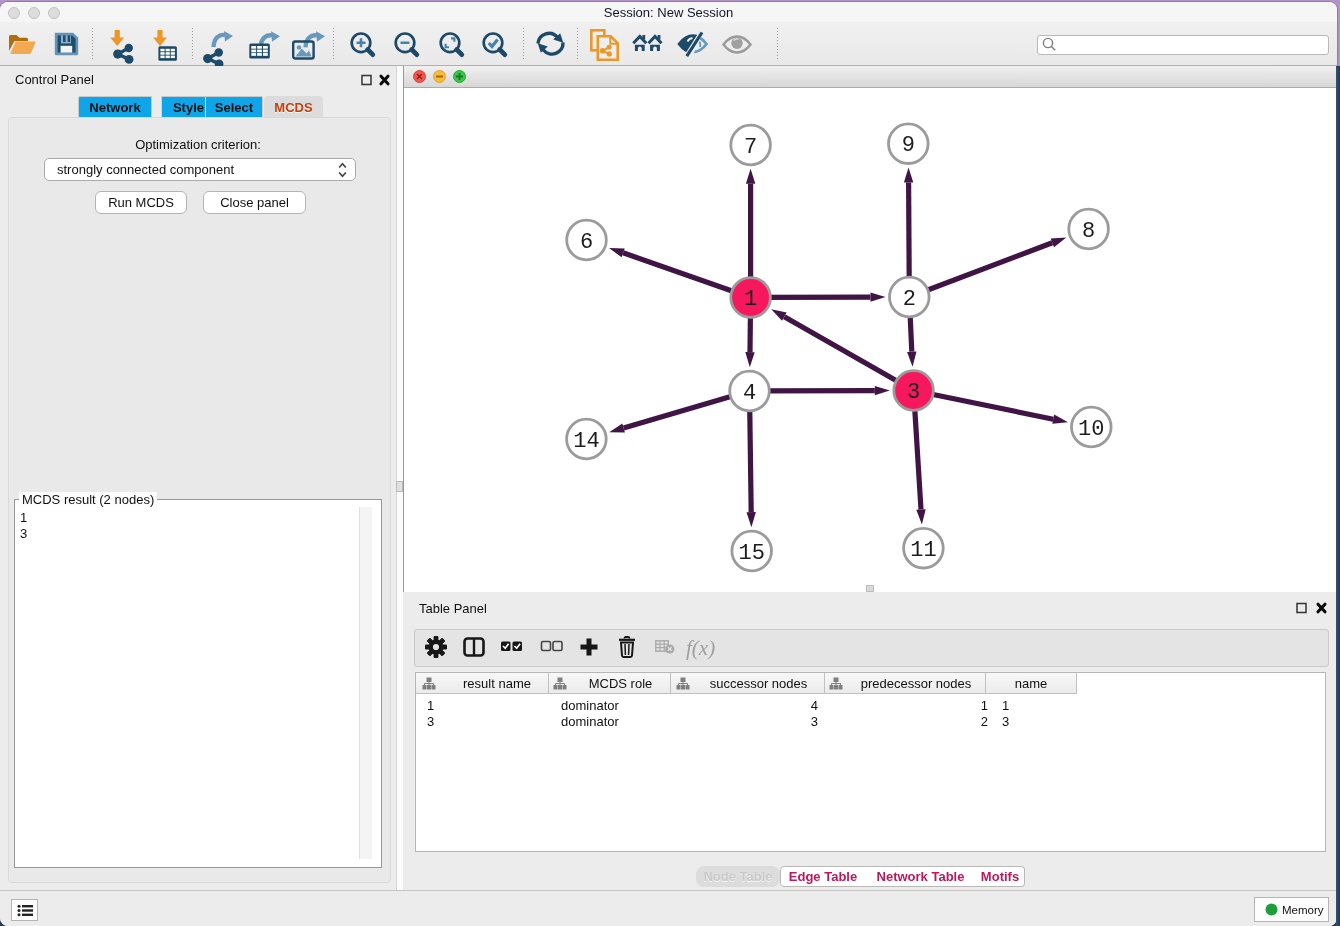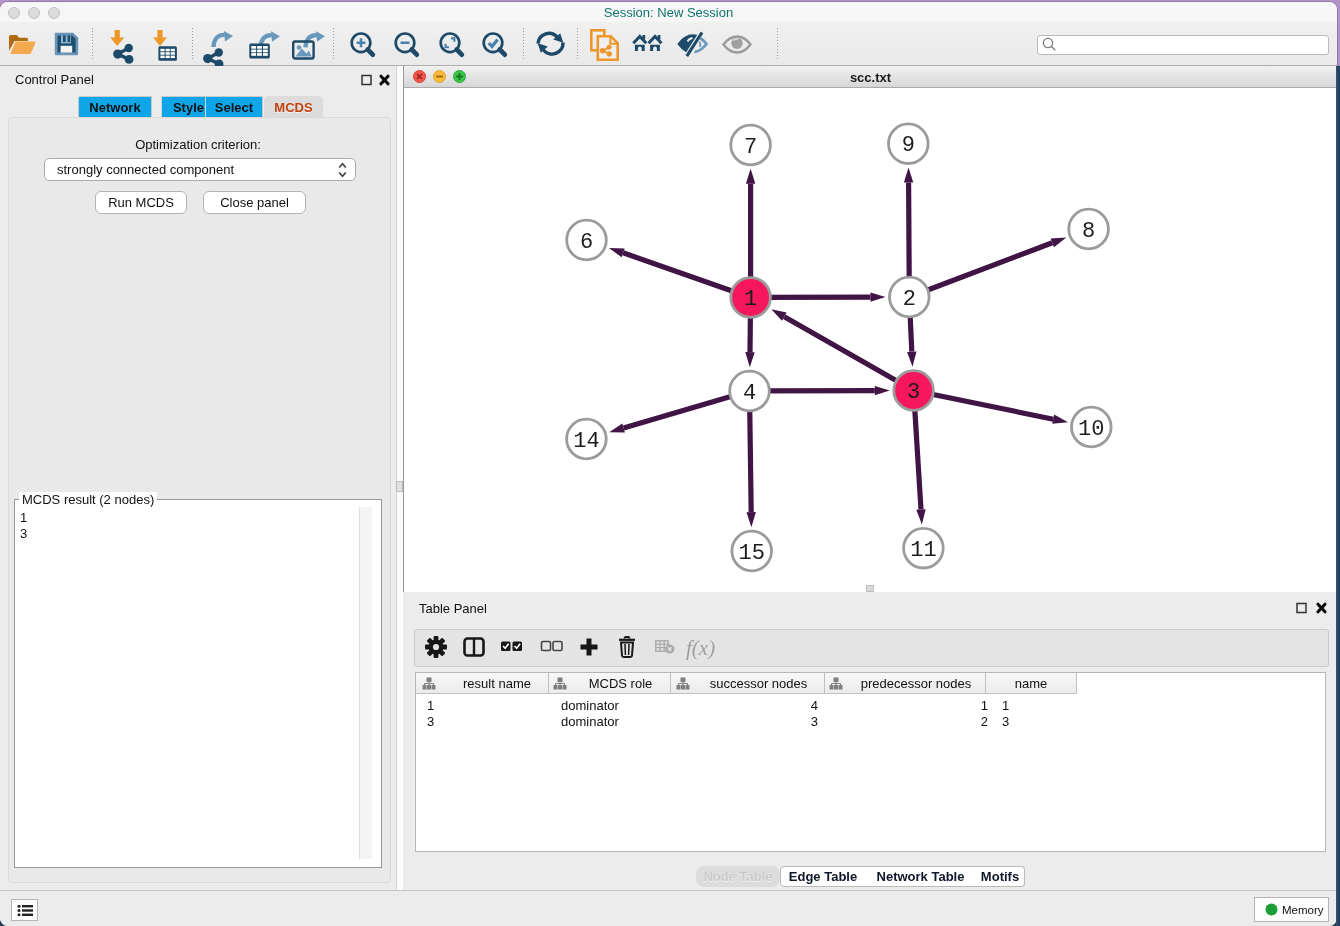--- a/index.html
+++ b/index.html
@@ -5,21 +5,21 @@
 html,body{margin:0;padding:0;}
 body{width:1340px;height:926px;position:relative;overflow:hidden;
   font-family:"Liberation Sans",sans-serif;background:#24405e;}
 .abs{position:absolute;}
 #desktop-top{left:0;top:0;width:1340px;height:66px;background:#b493c8;}
 #win{left:0;top:2px;width:1337px;height:924px;background:#ececec;
   border-radius:8px 8px 8px 8px;box-shadow:0 0 0 1px rgba(0,0,0,.18);overflow:hidden;}
 #titlebar{left:0;top:0;width:1337px;height:20px;background:#f6f6f6;border-bottom:1px solid #d8d8d8;}
 .tl{position:absolute;top:5px;width:12px;height:12px;border-radius:50%;
   background:#dcdcdc;border:1px solid #c2c2c2;box-sizing:border-box;}
-#title-text{left:0;top:3px;width:1337px;text-align:center;font-size:13px;color:#0f766e;}
+#title-text{left:0;top:3px;width:1337px;text-align:center;font-size:13px;color:#0f172a;}
 #toolbar{left:0;top:20px;width:1337px;height:43px;background:linear-gradient(#f0f0f0,#e9e9e9);border-bottom:1px solid #b0b0b0;}
 .sep{position:absolute;top:6px;height:31px;width:1px;
   background-image:linear-gradient(#9a9a9a 34%,rgba(0,0,0,0) 0%);background-size:1px 3px;}
 #searchbox{left:1037px;top:13px;width:292px;height:20px;background:#fff;border:1px solid #b9b9b9;border-radius:3px;box-sizing:border-box;}
 #main{left:0;top:64px;width:1337px;height:824px;background:#e7e7e7;}
 
 #cp{left:0;top:0;width:396px;height:824px;background:#ececec;}
 #cp-title{left:15px;top:6px;font-size:13px;color:#111;}
 #cp-scroll{left:396px;top:0;width:6px;height:824px;background:#fbfbfb;border-left:1px solid #d5d5d5;}
 .tab{position:absolute;top:30px;height:22px;font-size:13px;font-weight:bold;color:#111;background:#0ea5e9;
@@ -42,21 +42,21 @@
 #net-grip{left:462px;top:519px;width:8px;height:7px;background:#d8d8d8;border:1px solid #bdbdbd;box-sizing:border-box;}
 
 #tp{left:403px;top:526px;width:934px;height:298px;background:#ececec;}
 #tp-title{left:16px;top:9px;font-size:13px;color:#111;}
 #tp-toolbar{left:11px;top:37px;width:915px;height:38px;background:#e4e4e4;border:1px solid #c9c9c9;border-radius:3px;box-sizing:border-box;}
 #tbl{left:12px;top:80px;width:911px;height:180px;background:#fff;border:1px solid #b6b6b6;box-sizing:border-box;}
 #tbl-head{left:0;top:0;width:661px;height:21px;background:linear-gradient(#f8f8f8,#ebebeb);border-bottom:1px solid #c0c0c0;border-right:1px solid #c0c0c0;box-sizing:border-box;}
 .th{position:absolute;top:3px;font-size:13px;color:#111;text-align:center;}
 .thsep{position:absolute;top:0;width:1px;height:21px;background:#c0c0c0;}
 .td{position:absolute;font-size:13px;color:#111;}
-.tabb{position:absolute;top:274px;height:21px;font-size:13px;font-weight:bold;background:#fff;border:1px solid #b9b9b9;box-sizing:border-box;text-align:center;line-height:19px;color:#0f172a;}
+.tabb{position:absolute;top:274px;height:21px;font-size:13px;font-weight:bold;background:#fff;border:1px solid #b9b9b9;box-sizing:border-box;text-align:center;line-height:19px;color:#be185d;}
 
 #status{left:0;top:888px;width:1337px;height:36px;background:#ececec;border-top:1px solid #c6c6c6;box-sizing:border-box;}
 #mem-btn{left:1254px;top:6px;width:75px;height:25px;background:#fdfdfd;border:1px solid #b4b4b4;box-sizing:border-box;font-size:11.5px;color:#111;}
 #list-btn{left:11px;top:8px;width:27px;height:22px;background:#fdfdfd;border:1px solid #b4b4b4;box-sizing:border-box;}
 svg{position:absolute;overflow:visible;}
 </style>
 </head>
 <body>
 <div id="desktop-top" class="abs"></div>
 <div class="abs" style="left:1336px;top:66px;width:4px;height:860px;background:linear-gradient(90deg,#39506e,#1e3a5c);z-index:50;"></div>
@@ -266,21 +266,20 @@
       <div id="net-title" class="abs">
         <div class="mac" style="left:9px;background:#f5564c;border:1px solid #dd4037;"></div>
         <div class="mac" style="left:29px;background:#fcbb36;border:1px solid #e3a12c;"></div>
         <div class="mac" style="left:49px;background:#38c54a;border:1px solid #2aa838;"></div>
         <svg class="abs" style="left:9px;top:4px;" width="53" height="13" viewBox="0 0 53 13">
           <path d="M4 4 L9 9 M9 4 L4 9" stroke="#90231c" stroke-width="1.6"></path>
           <line x1="23" y1="6.5" x2="30" y2="6.5" stroke="#9c6a12" stroke-width="1.8"></line>
           <line x1="43" y1="6.5" x2="50" y2="6.5" stroke="#1c7525" stroke-width="1.8"></line>
           <line x1="46.5" y1="3" x2="46.5" y2="10" stroke="#1c7525" stroke-width="1.8"></line>
         </svg>
-        <span>scc.txt</span>
       </div>
       <svg class="abs" style="left:-1px;top:22px;" width="933" height="504" viewBox="0 0 933 504">
       <g stroke="#401445" stroke-width="5.2" fill="#401445">
       <line x1="347.6" y1="209.5" x2="347.6" y2="95.8"></line>
       <polygon stroke="none" points="347.6,80.8 352.3,95.8 342.9,95.8"></polygon>
       <line x1="347.6" y1="209.5" x2="220.1" y2="164.8"></line>
       <polygon stroke="none" points="206.0,159.9 221.7,160.4 218.6,169.3"></polygon>
       <line x1="347.6" y1="209.5" x2="467.5" y2="209.1"></line>
       <polygon stroke="none" points="482.5,209.1 467.5,213.8 467.5,204.4"></polygon>
       <line x1="347.6" y1="209.5" x2="347.0" y2="264.2"></line>

